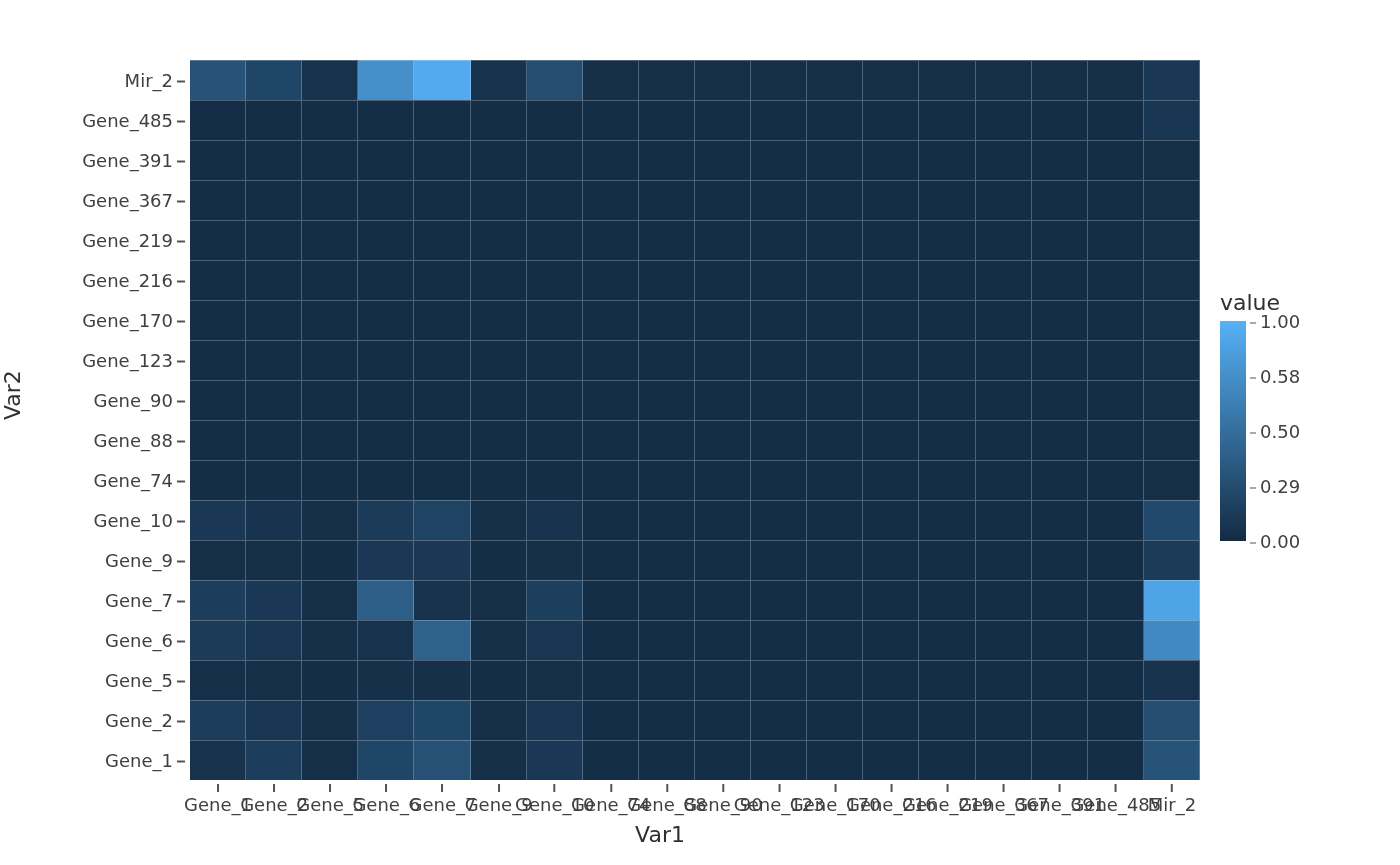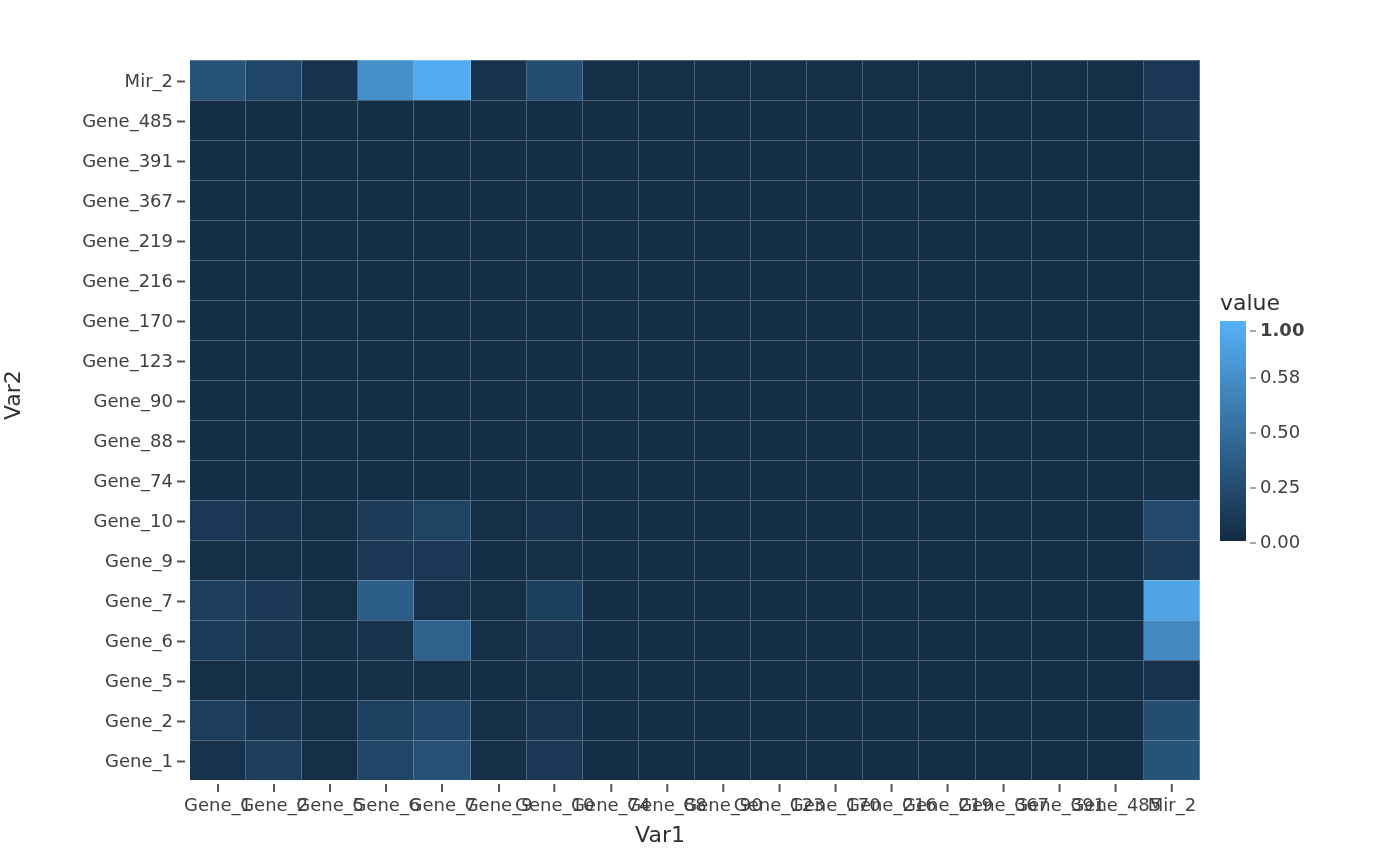--- a/index.html
+++ b/index.html
@@ -515,21 +515,21 @@
     </div>
 
   <div class="xaxis-title">Var1</div>
 
   <div class="legend">
     <div class="legend-title">value</div>
     <div class="legend-body">
       <div class="legend-bar" id="legend-bar" style="background: linear-gradient(rgb(86, 177, 247) 0%, rgb(19, 43, 67) 100%);"></div>
       <div id="legend-ticks-holder">
           <div class="legend-tick" style="top: 220px;"><span class="tline"></span><span>0.00</span></div>
-          <div class="legend-tick" style="top: 165px;"><span class="tline"></span><span>0.25</span></div>
+          <div class="legend-tick" style="top: 165px;"><span class="tline"></span><span>0.29</span></div>
           <div class="legend-tick" style="top: 110px;"><span class="tline"></span><span>0.50</span></div>
           <div class="legend-tick" style="top: 55px;"><span class="tline"></span><span>0.58</span></div>
-          <div class="legend-tick" style="top: 8px; font-weight: bold;"><span class="tline"></span><span>1.00</span></div>
+          <div class="legend-tick" style="top: 0px;"><span class="tline"></span><span>1.00</span></div>
         </div>
     </div>
   </div>
 
 </div>
 
 </body></html>

